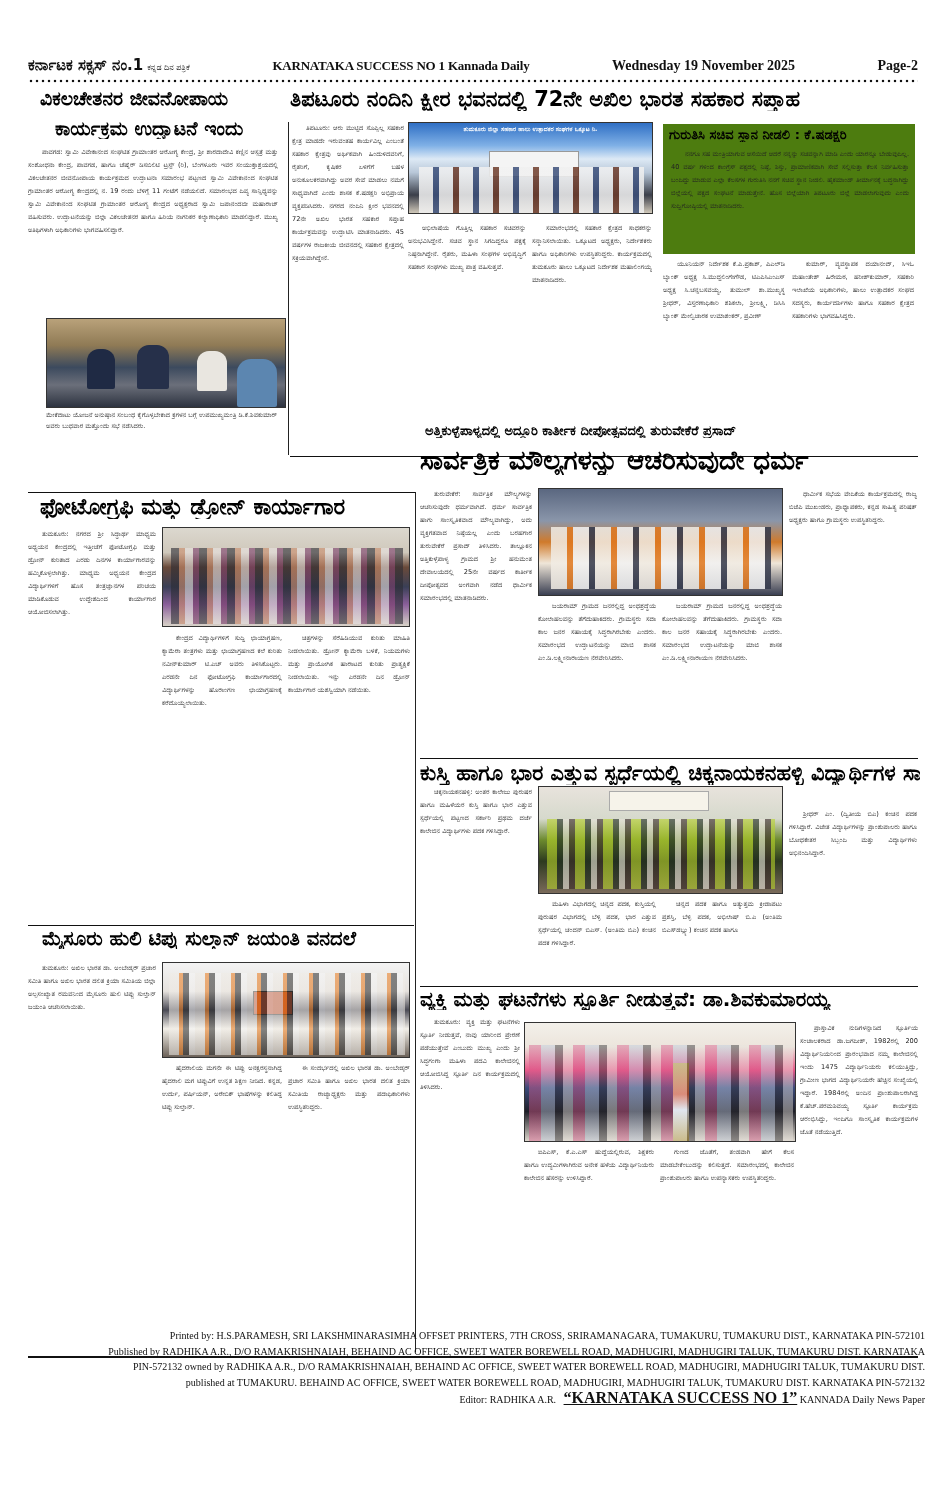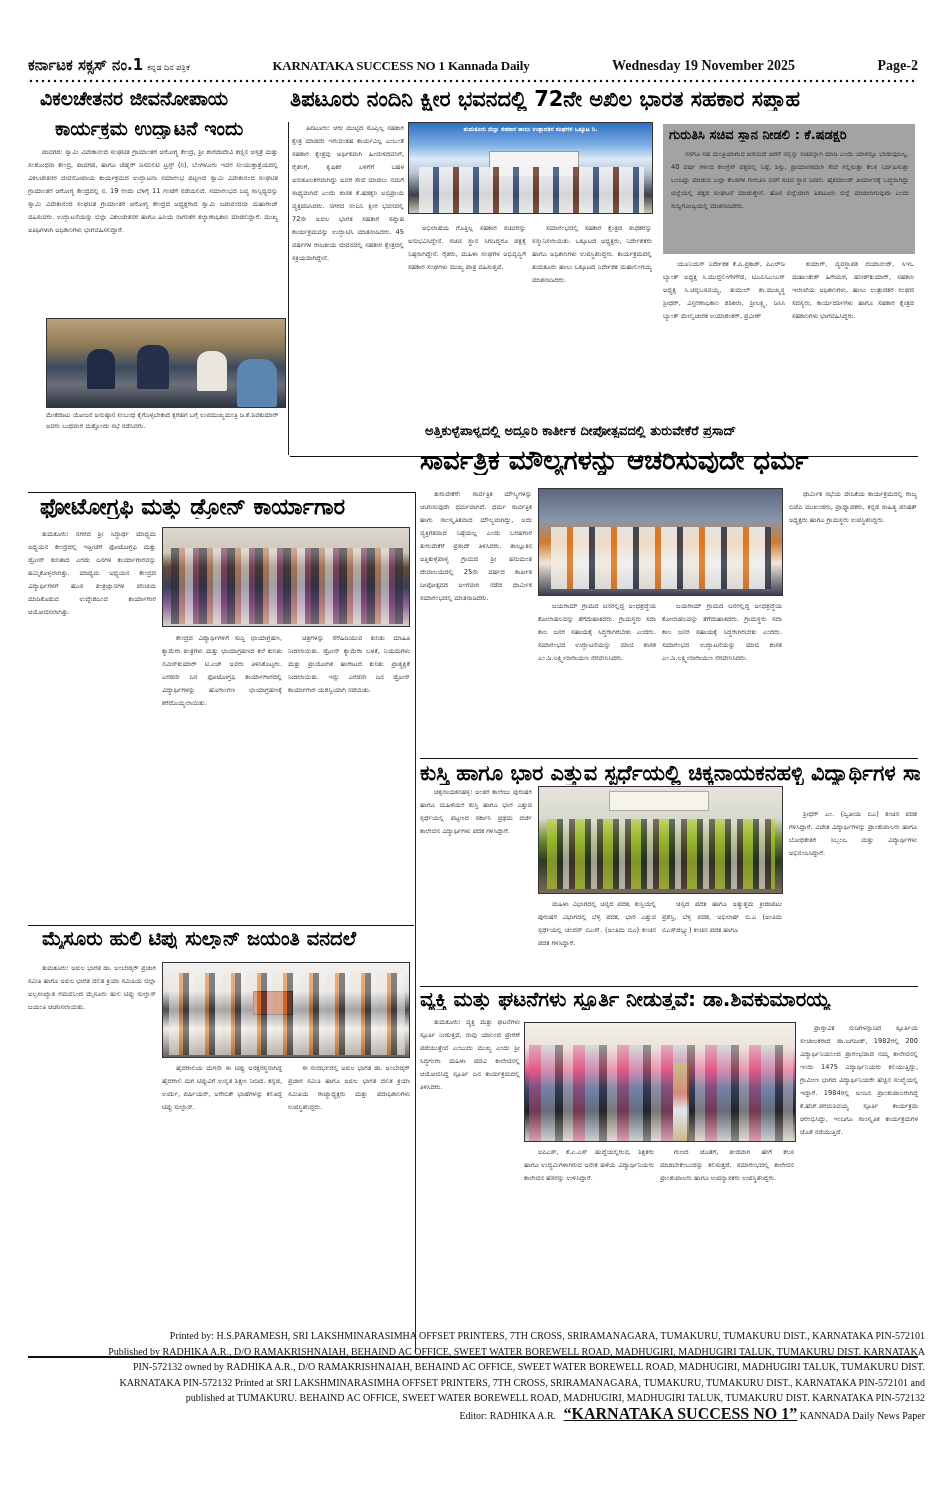--- a/index.html
+++ b/index.html
@@ -15,21 +15,21 @@
   .dots { left: 28px; top: 78px; width: 890px; height: 6px;
     background-image: radial-gradient(circle, #111 1.4px, transparent 1.6px);
     background-size: 6px 6px; background-repeat: repeat-x; }
   .headline { font-family: "DejaVu Sans", sans-serif; font-weight: bold; color: #000; white-space: nowrap; overflow: hidden; line-height: 1.1; }
   .body-text { font-family: "DejaVu Sans", sans-serif; font-size: 6.6px; line-height: 13px; color: #222; text-align: justify; overflow: hidden; }
   .body-text p { text-indent: 14px; }
   .rule-v { background: #222; width: 1px; }
   .rule-h { background: #111; height: 1.5px; }
   .photo { border: 1px solid #333; overflow: hidden; }
   .caption { font-size: 6.6px; line-height: 11px; color: #222; overflow: hidden; }
-  .gray-box { background: #a3a3a3; }
+  .gray-box { background: #4d7c0f; }
   .footer { left: 20px; top: 1328px; width: 905px; text-align: right; font-family: "Liberation Serif", serif; font-size: 10px; line-height: 15.5px; color: #111; }
   .footer .tag { font-weight: bold; font-size: 16px; text-decoration: underline; }
 </style>
 </head>
 <body>
 
 <div class="abs masthead">
   <div class="mh-left">
     <span>ಕರ್ನಾಟಕ ಸಕ್ಸಸ್ ನಂ.1</span><small>ಕನ್ನಡ ದಿನ ಪತ್ರಿಕೆ</small>
   </div>
@@ -43,21 +43,21 @@
 <div class="abs headline" style="left:55px;top:118px;width:215px;font-size:19px;">ಕಾರ್ಯಕ್ರಮ ಉದ್ಘಾಟನೆ ಇಂದು</div>
 <div class="abs body-text" style="left:28px;top:146px;width:250px;height:168px;">
     <p>ಪಾವಗಡ: ಸ್ವಾಮಿ ವಿವೇಕಾನಂದ ಸಂಘಟಿತ ಗ್ರಾಮಾಂತರ ಆರೋಗ್ಯ ಕೇಂದ್ರ, ಶ್ರೀ ಶಾರದಾದೇವಿ ಕಣ್ಣಿನ ಆಸ್ಪತ್ರೆ ಮತ್ತು ಸಂಶೋಧನಾ ಕೇಂದ್ರ, ಪಾವಗಡ, ಹಾಗೂ ಚೆಷೈರ್ ಡಿಸಬಿಲಿಟಿ ಟ್ರಸ್ಟ್ (ರಿ), ಬೆಂಗಳೂರು ಇವರ ಸಂಯುಕ್ತಾಶ್ರಯದಲ್ಲಿ ವಿಕಲಚೇತನರ ಜೀವನೋಪಾಯ ಕಾರ್ಯಕ್ರಮದ ಉದ್ಘಾಟನಾ ಸಮಾರಂಭ ಪಟ್ಟಣದ ಸ್ವಾಮಿ ವಿವೇಕಾನಂದ ಸಂಘಟಿತ ಗ್ರಾಮಾಂತರ ಆರೋಗ್ಯ ಕೇಂದ್ರದಲ್ಲಿ ನ. 19 ರಂದು ಬೆಳಿಗ್ಗೆ 11 ಗಂಟೆಗೆ ನಡೆಯಲಿದೆ. ಸಮಾರಂಭದ ದಿವ್ಯ ಸಾನ್ನಿಧ್ಯವನ್ನು ಸ್ವಾಮಿ ವಿವೇಕಾನಂದ ಸಂಘಟಿತ ಗ್ರಾಮಾಂತರ ಆರೋಗ್ಯ ಕೇಂದ್ರದ ಅಧ್ಯಕ್ಷರಾದ ಸ್ವಾಮಿ ಜಪಾನಂದಜೀ ಮಹಾರಾಜ್ ವಹಿಸುವರು. ಉದ್ಘಾಟನೆಯನ್ನು ಜಿಲ್ಲಾ ವಿಕಲಚೇತನರ ಹಾಗೂ ಹಿರಿಯ ನಾಗರಿಕರ ಕಲ್ಯಾಣಾಧಿಕಾರಿ ಮಾಡಲಿದ್ದಾರೆ. ಮುಖ್ಯ ಅತಿಥಿಗಳಾಗಿ ಅಧಿಕಾರಿಗಳು ಭಾಗವಹಿಸಲಿದ್ದಾರೆ.</p>
   </div>
 <div class="abs photo" style="left:46px;top:318px;width:240px;height:90px;background:linear-gradient(180deg,#b9a27a 0%,#8f7a55 30%,#3c4a5e 55%,#6b6f7a 75%,#2d3340 100%);">
   <div style="position:absolute;left:40px;top:30px;width:28px;height:40px;background:#1f2a44;border-radius:12px 12px 2px 2px;"></div>
   <div style="position:absolute;left:90px;top:26px;width:32px;height:44px;background:#26304a;border-radius:12px 12px 2px 2px;"></div>
   <div style="position:absolute;left:150px;top:32px;width:30px;height:40px;background:#e9e6e0;border-radius:12px 12px 2px 2px;"></div>
   <div style="position:absolute;left:190px;top:40px;width:40px;height:48px;background:#5c86b0;border-radius:14px 14px 2px 2px;"></div>
 </div>
-<div class="abs caption" style="left:46px;top:410px;width:240px;height:42px;">ಮೇಕೆದಾಟು ಯೋಜನೆ ಅನುಷ್ಠಾನ ಸಂಬಂಧ ಕೈಗೊಳ್ಳಬೇಕಾದ ಕ್ಬರಹಗ ಬಗ್ಗೆ ಉಪಮುಖ್ಯಮಂತ್ರಿ ಡಿ.ಕೆ.ಶಿವಕುಮಾರ್ ಅವರು ಬುಧವಾರ ಮತ್ತೊಂದು ಸಭೆ ನಡೆಸಿದರು.</div>
+<div class="abs caption" style="left:46px;top:410px;width:240px;height:42px;">ಮೇಕೆದಾಟು ಯೋಜನೆ ಅನುಷ್ಠಾನ ಸಂಬಂಧ ಕೈಗೊಳ್ಳಬೇಕಾದ ಕ್ರಗಳನ ಬಗ್ಗೆ ಉಪಮುಖ್ಯಮಂತ್ರಿ ಡಿ.ಕೆ.ಶಿವಕುಮಾರ್ ಅವರು ಬುಧವಾರ ಮತ್ತೊಂದು ಸಭೆ ನಡೆಸಿದರು.</div>
 
 <div class="abs rule-v" style="left:288px;top:122px;height:333px;"></div>
 
 <div class="abs headline" style="left:290px;top:88px;width:630px;font-size:21px;">ತಿಪಟೂರು ನಂದಿನಿ ಕ್ಷೀರ ಭವನದಲ್ಲಿ 72ನೇ ಅಖಿಲ ಭಾರತ ಸಹಕಾರ ಸಪ್ತಾಹ</div>
 <div class="abs body-text" style="left:292px;top:122px;width:112px;height:330px;">
     <p>ತಿಪಟೂರು: ಆರು ಮುಟ್ಟಿದ ಸೊಪ್ಪಿಲ್ಲ ಸಹಕಾರ ಕ್ಷೇತ್ರ ಮಾಡದೇ ಇರುವಂತಹ ಕಾರ್ಯವಿಲ್ಲ ಎಂಬಂತೆ ಸಹಕಾರ ಕ್ಷೇತ್ರವು ಅರ್ಥಿಕವಾಗಿ ಹಿಂದುಳಿದವರಿಗೆ, ರೈತರಿಗೆ, ಕೃಷಿಕರ ಏಳಿಗೆಗೆ ಬಹಳ ಅನುಕೂಲಕರವಾಗಿದ್ದು ಅವರ ಸೇವೆ ಮಾಡಲು ನಮಗೆ ಸಾಧ್ಯವಾಗಿದೆ ಎಂದು ಶಾಸಕ ಕೆ.ಷಡಕ್ಷರಿ ಅಭಿಪ್ರಾಯ ವ್ಯಕ್ತಪಡಿಸಿದರು. ನಗರದ ನಂದಿನಿ ಕ್ಷೀರ ಭವನದಲ್ಲಿ 72ನೇ ಅಖಿಲ ಭಾರತ ಸಹಕಾರ ಸಪ್ತಾಹ ಕಾರ್ಯಕ್ರಮವನ್ನು ಉದ್ಘಾಟಿಸಿ ಮಾತನಾಡಿದರು. 45 ವರ್ಷಗಳ ರಾಜಕೀಯ ಜೀವನದಲ್ಲಿ ಸಹಕಾರ ಕ್ಷೇತ್ರದಲ್ಲಿ ಸಕ್ರಿಯವಾಗಿದ್ದೇನೆ.</p>
   </div>
 <div class="abs photo" style="left:408px;top:122px;width:245px;height:92px;background:linear-gradient(180deg,#2f6fc4 0%,#7fb0e6 25%,#dde9f5 40%,#b8c7d8 55%,#3b3f4a 80%,#cfc7b8 100%);">
   <div style="position:absolute;left:0;top:2px;width:100%;text-align:center;font-size:6px;color:#fff;font-weight:bold;">ತುಮಕೂರು ಜಿಲ್ಲಾ ಸಹಕಾರ ಹಾಲು ಉತ್ಪಾದಕರ ಸಂಘಗಳ ಒಕ್ಕೂಟ ನಿ.</div>
   <div style="position:absolute;left:80px;top:28px;width:90px;height:26px;background:#f4f4f4;border:1px solid #999;"></div>
@@ -173,18 +173,17 @@
   </div>
 <div class="abs body-text" style="left:800px;top:1022px;width:118px;height:330px;">
     <p>ಪ್ರಾಸ್ತಾವಿಕ ನುಡಿಗಳನ್ನಾಡಿದ ಸ್ಫೂರ್ತಿಯ ಸಂಚಾಲಕರಾದ ಡಾ.ಜಗದೀಶ್, 1982ರಲ್ಲಿ 200 ವಿದ್ಯಾರ್ಥಿನಿಯರಿಂದ ಪ್ರಾರಂಭವಾದ ನಮ್ಮ ಕಾಲೇಜಿನಲ್ಲಿ ಇಂದು 1475 ವಿದ್ಯಾರ್ಥಿನಿಯರು ಕಲಿಯುತ್ತಿದ್ದು, ಗ್ರಾಮೀಣ ಭಾಗದ ವಿದ್ಯಾರ್ಥಿನಿಯರೇ ಹೆಚ್ಚಿನ ಸಂಖ್ಯೆಯಲ್ಲಿ ಇದ್ದಾರೆ. 1984ರಲ್ಲಿ ಅಂದಿನ ಪ್ರಾಂಶುಪಾಲರಾಗಿದ್ದ ಕೆ.ಹೆಚ್.ಪರಮಶಿವಯ್ಯ ಸ್ಫೂರ್ತಿ ಕಾರ್ಯಕ್ರಮ ಆರಂಭಿಸಿದ್ದು, ಇಂದಿಗೂ ಸಾಂಸ್ಕೃತಿಕ ಕಾರ್ಯಕ್ರಮಗಳ ಜೊತೆ ನಡೆಯುತ್ತಿದೆ.</p>
   </div>
 
 <div class="abs rule-h" style="left:28px;top:1356px;width:890px;height:2px;"></div>
 <div class="abs footer">
   <div>Printed by: H.S.PARAMESH, SRI LAKSHMINARASIMHA OFFSET PRINTERS, 7TH CROSS, SRIRAMANAGARA, TUMAKURU, TUMAKURU DIST., KARNATAKA PIN-572101</div>
   <div>Published by RADHIKA A.R., D/O RAMAKRISHNAIAH, BEHAIND AC OFFICE, SWEET WATER BOREWELL ROAD, MADHUGIRI, MADHUGIRI TALUK, TUMAKURU DIST. KARNATAKA</div>
   <div>PIN-572132   owned by RADHIKA A.R., D/O RAMAKRISHNAIAH, BEHAIND AC OFFICE, SWEET WATER BOREWELL ROAD, MADHUGIRI, MADHUGIRI TALUK, TUMAKURU DIST.</div>
-  <div>KARNATAKA PIN-572132   Printed at SRI LAKSHMINARASIMHA OFFSET PRINTERS, 7TH CROSS, SRIRAMANAGARA, TUMAKURU, TUMAKURU DIST., KARNATAKA PIN-572101  and</div>
   <div>published at TUMAKURU. BEHAIND AC OFFICE, SWEET WATER BOREWELL ROAD, MADHUGIRI, MADHUGIRI TALUK, TUMAKURU DIST. KARNATAKA PIN-572132</div>
   <div>
     <span>Editor: RADHIKA A.R.</span>&nbsp;&nbsp;&nbsp;<span class="tag">“KARNATAKA SUCCESS NO 1”</span>&nbsp;<span>KANNADA Daily News Paper</span>
   </div>
 </div>
 
 </body></html>

